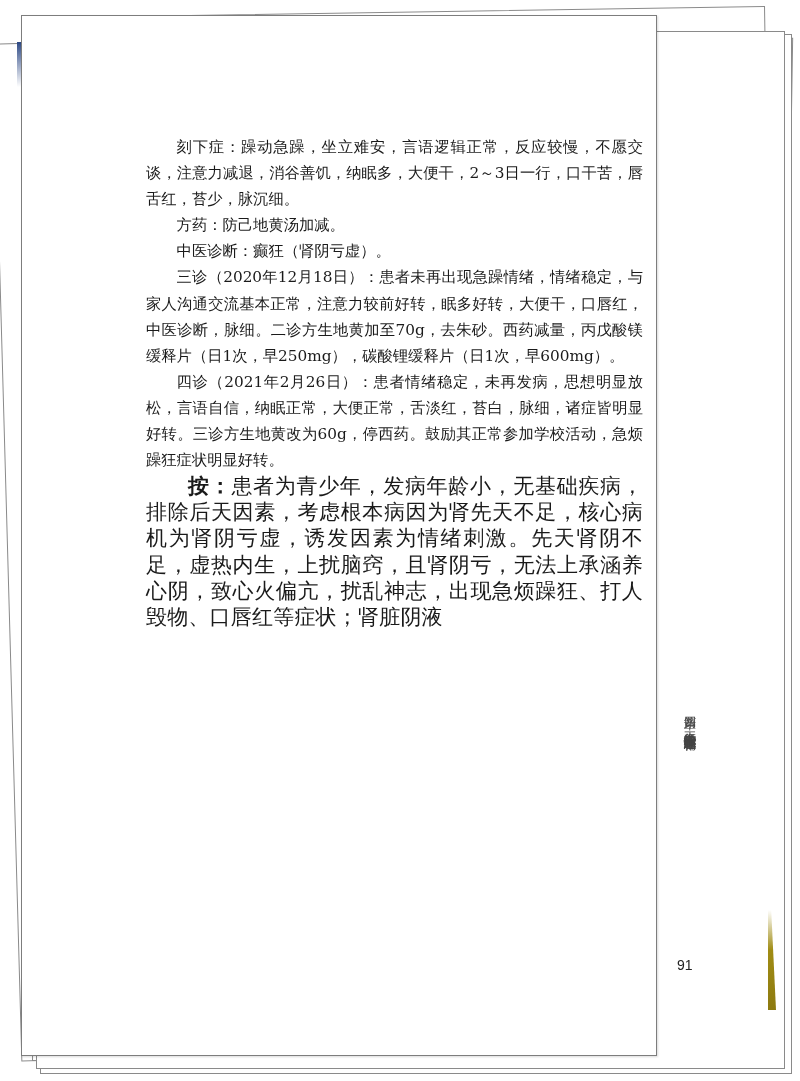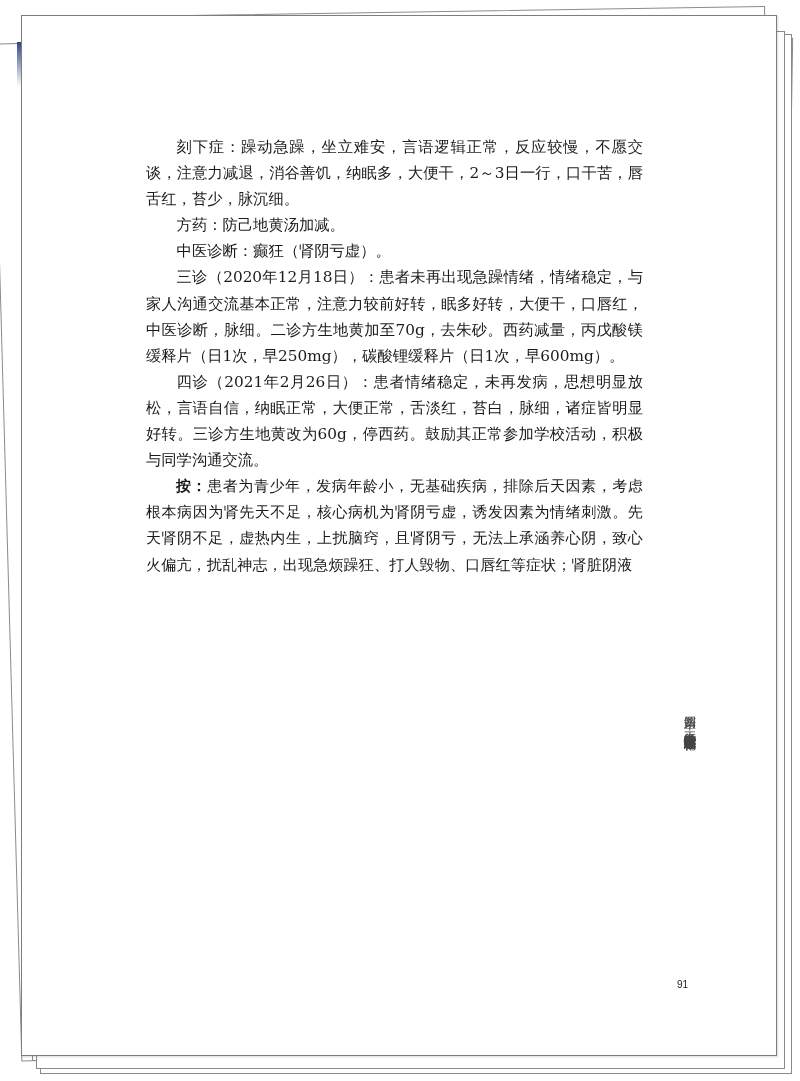--- a/index.html
+++ b/index.html
@@ -14,61 +14,61 @@
   .sheet.back2 { left: 40px; top: 34px; width: 752px; height: 1040px; }
   .sheet.back3 { left: 36px; top: 31px; width: 749px; height: 1038px; }
   .sheet.back4 { left: 32px; top: 26px; width: 745px; height: 1035px; transform: rotate(0.9deg); transform-origin: 0 100%; }
   .sheet.back5 { left: 25px; top: 6px;  width: 740px; height: 1020px; transform: rotate(-0.9deg); transform-origin: 100% 0; }
   .blue-edge { position: absolute; left: 17px; top: 42px; width: 5px; height: 45px;
     background: linear-gradient(to bottom, #2e4a86, rgba(46,74,134,0)); }
   .gold-edge { position: absolute; left: 768px; top: 910px; width: 8px; height: 100px;
     background: linear-gradient(to bottom, rgba(160,140,20,0), #a08c14 40%, #8d7a10); clip-path: polygon(0 0, 40% 0, 100% 100%, 0 100%); }
 
   .page {
-    position: absolute; left: 21px; top: 15px; width: 756px; height: 1041px;
+    position: absolute; left: 21px; top: 15px; width: 636px; height: 1041px;
     background: #fff; border: 1.5px solid #7d7d7d; box-sizing: border-box;
     box-shadow: 1px 1px 2px rgba(0,0,0,0.15);
   }
   .body-text {
     position: absolute; left: 124px; top: 118px; width: 497px;
     font-size: 15.3px; line-height: 26.1px; color: #1a1a1a;
     text-align: justify; text-justify: inter-character;
   }
   .body-text p { margin: 0; text-indent: 2em; }
-  .body-text p.note { font-family: "DejaVu Serif", serif; font-size: 15px; letter-spacing: 0.2px; }
+  .body-text p.note { font-family: "DejaVu Serif", serif; font-size: 21px; letter-spacing: 0.2px; }
   .note-label { font-weight: bold; }
   .side-header {
     position: absolute; left: 656px; top: 690px; width: 20px;
     writing-mode: vertical-rl; font-size: 12.5px; color: #444;
     font-family: "DejaVu Sans", sans-serif; letter-spacing: 0.5px;
   }
   .side-header .gap { display: inline-block; height: 14px; }
   .page-number {
-    position: absolute; left: 655px; top: 963px; font-size: 10px; color: #222;
+    position: absolute; left: 655px; top: 941px; font-size: 14px; color: #222;
     font-family: "Liberation Sans", sans-serif;
   }
 </style>
 </head>
 <body>
 
 <div class="sheet back1"></div>
 <div class="sheet back5"></div>
 <div class="sheet back4"></div>
 <div class="sheet back2"></div>
 <div class="sheet back3"></div>
 <div class="blue-edge"></div>
 <div class="gold-edge"></div>
 
 <div class="page">
   <div class="body-text">
     <p>刻下症：躁动急躁，坐立难安，言语逻辑正常，反应较慢，不愿交谈，注意力减退，消谷善饥，纳眠多，大便干，2～3日一行，口干苦，唇舌红，苔少，脉沉细。</p>
     <p>方药：防己地黄汤加减。</p>
     <p>中医诊断：癫狂（肾阴亏虚）。</p>
     <p>三诊（2020年12月18日）：患者未再出现急躁情绪，情绪稳定，与家人沟通交流基本正常，注意力较前好转，眠多好转，大便干，口唇红，中医诊断，脉细。二诊方生地黄加至70g，去朱砂。西药减量，丙戊酸镁缓释片（日1次，早250mg），碳酸锂缓释片（日1次，早600mg）。</p>
-    <p>四诊（2021年2月26日）：患者情绪稳定，未再发病，思想明显放松，言语自信，纳眠正常，大便正常，舌淡红，苔白，脉细，诸症皆明显好转。三诊方生地黄改为60g，停西药。鼓励其正常参加学校活动，积极与同学沟通交流。</p>
+    <p>四诊（2021年2月26日）：患者情绪稳定，未再发病，思想明显放松，言语自信，纳眠正常，大便正常，舌淡红，苔白，脉细，诸症皆明显好转。三诊方生地黄改为60g，停西药。鼓励其正常参加学校活动，急烦躁狂症状明显好转。</p>
     <p class="note"><span class="note-label">按：</span><span>患者为青少年，发病年龄小，无基础疾病，排除后天因素，考虑根本病因为肾先天不足，核心病机为肾阴亏虚，诱发因素为情绪刺激。先天肾阴不足，虚热内生，上扰脑窍，且肾阴亏，无法上承涵养心阴，致心火偏亢，扰乱神志，出现急烦躁狂、打人毁物、口唇红等症状；肾脏阴液</span></p>
   </div>
 
   <div class="side-header">
     <span>第四章</span><span class="gap"></span><span>王新志经方治疗情志病临证精粹</span>
   </div>
 
   <div class="page-number">91</div>
 </div>
 

